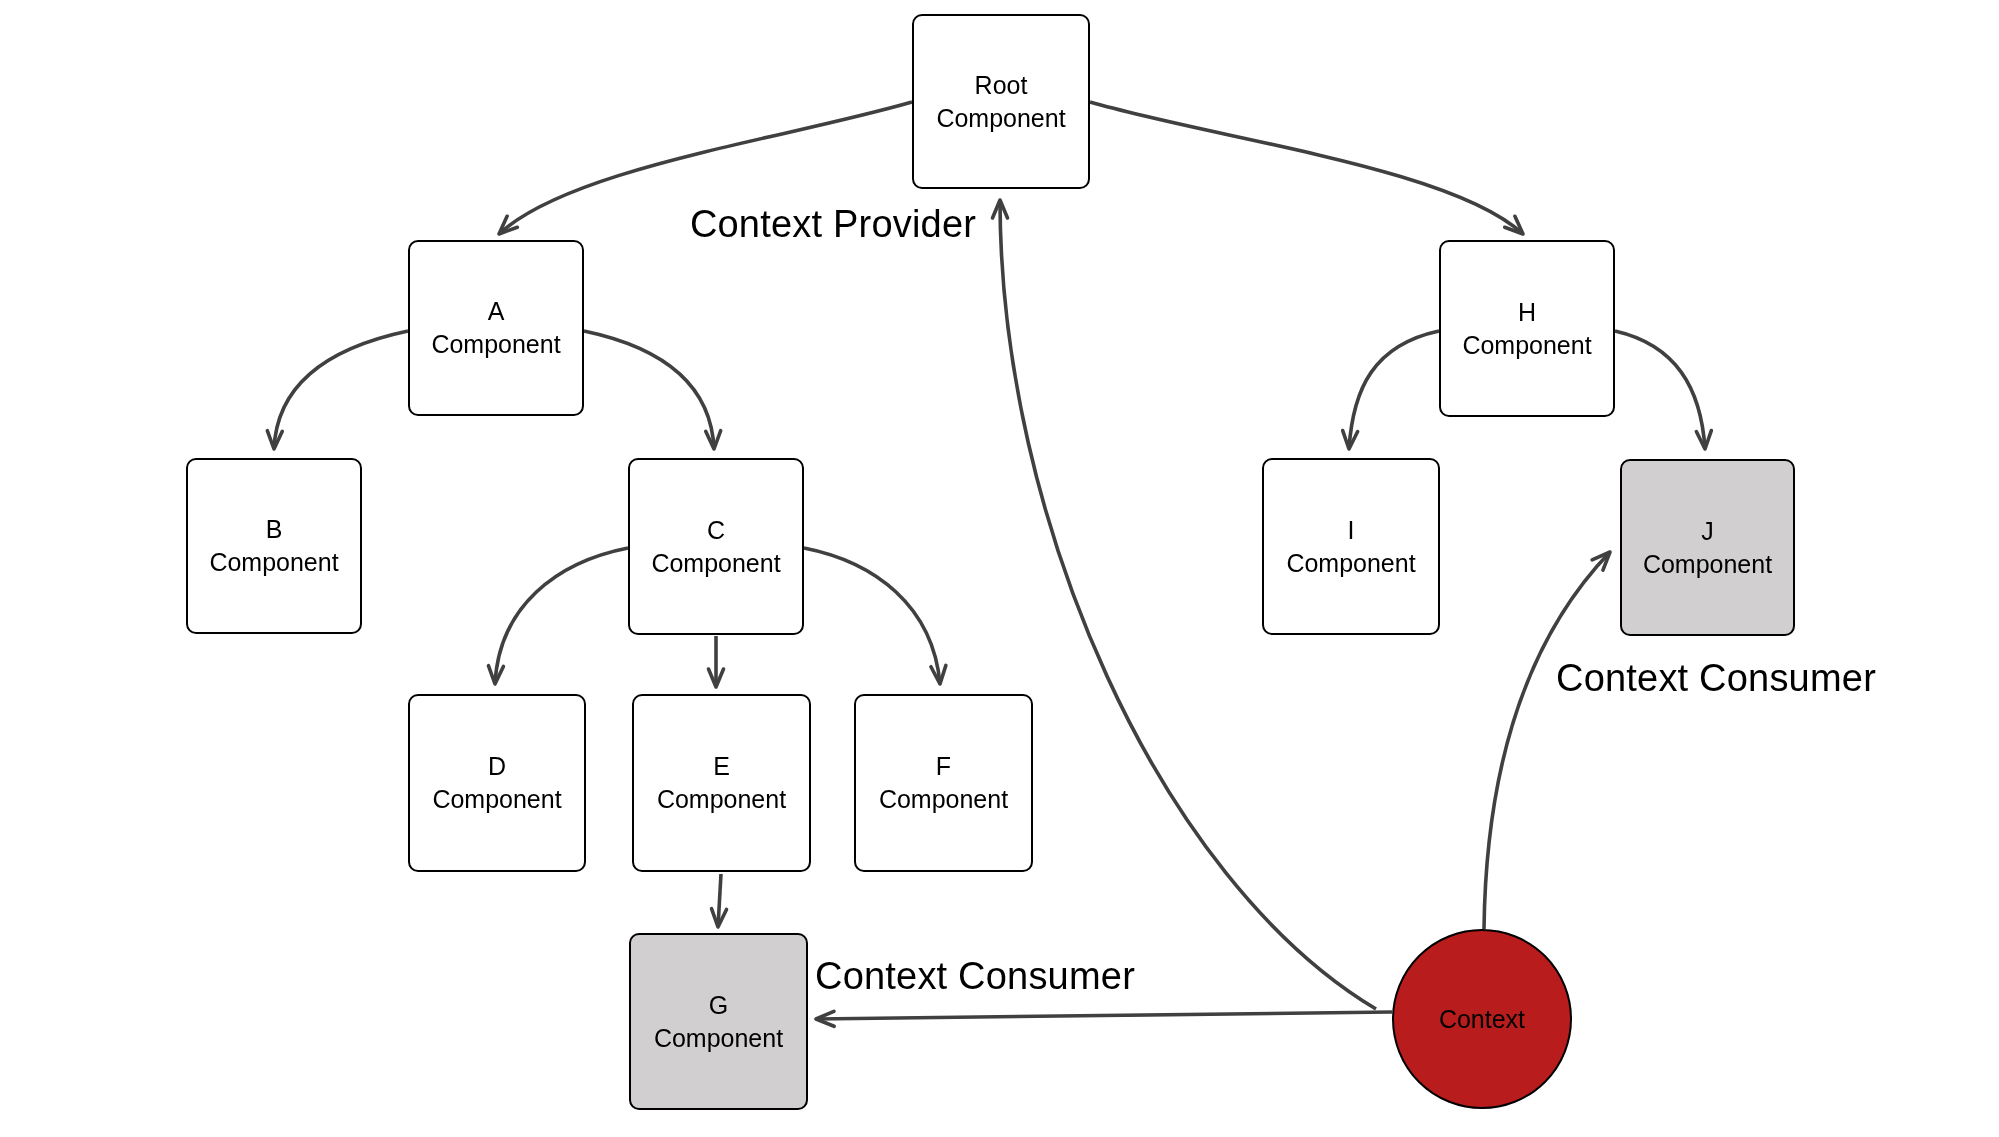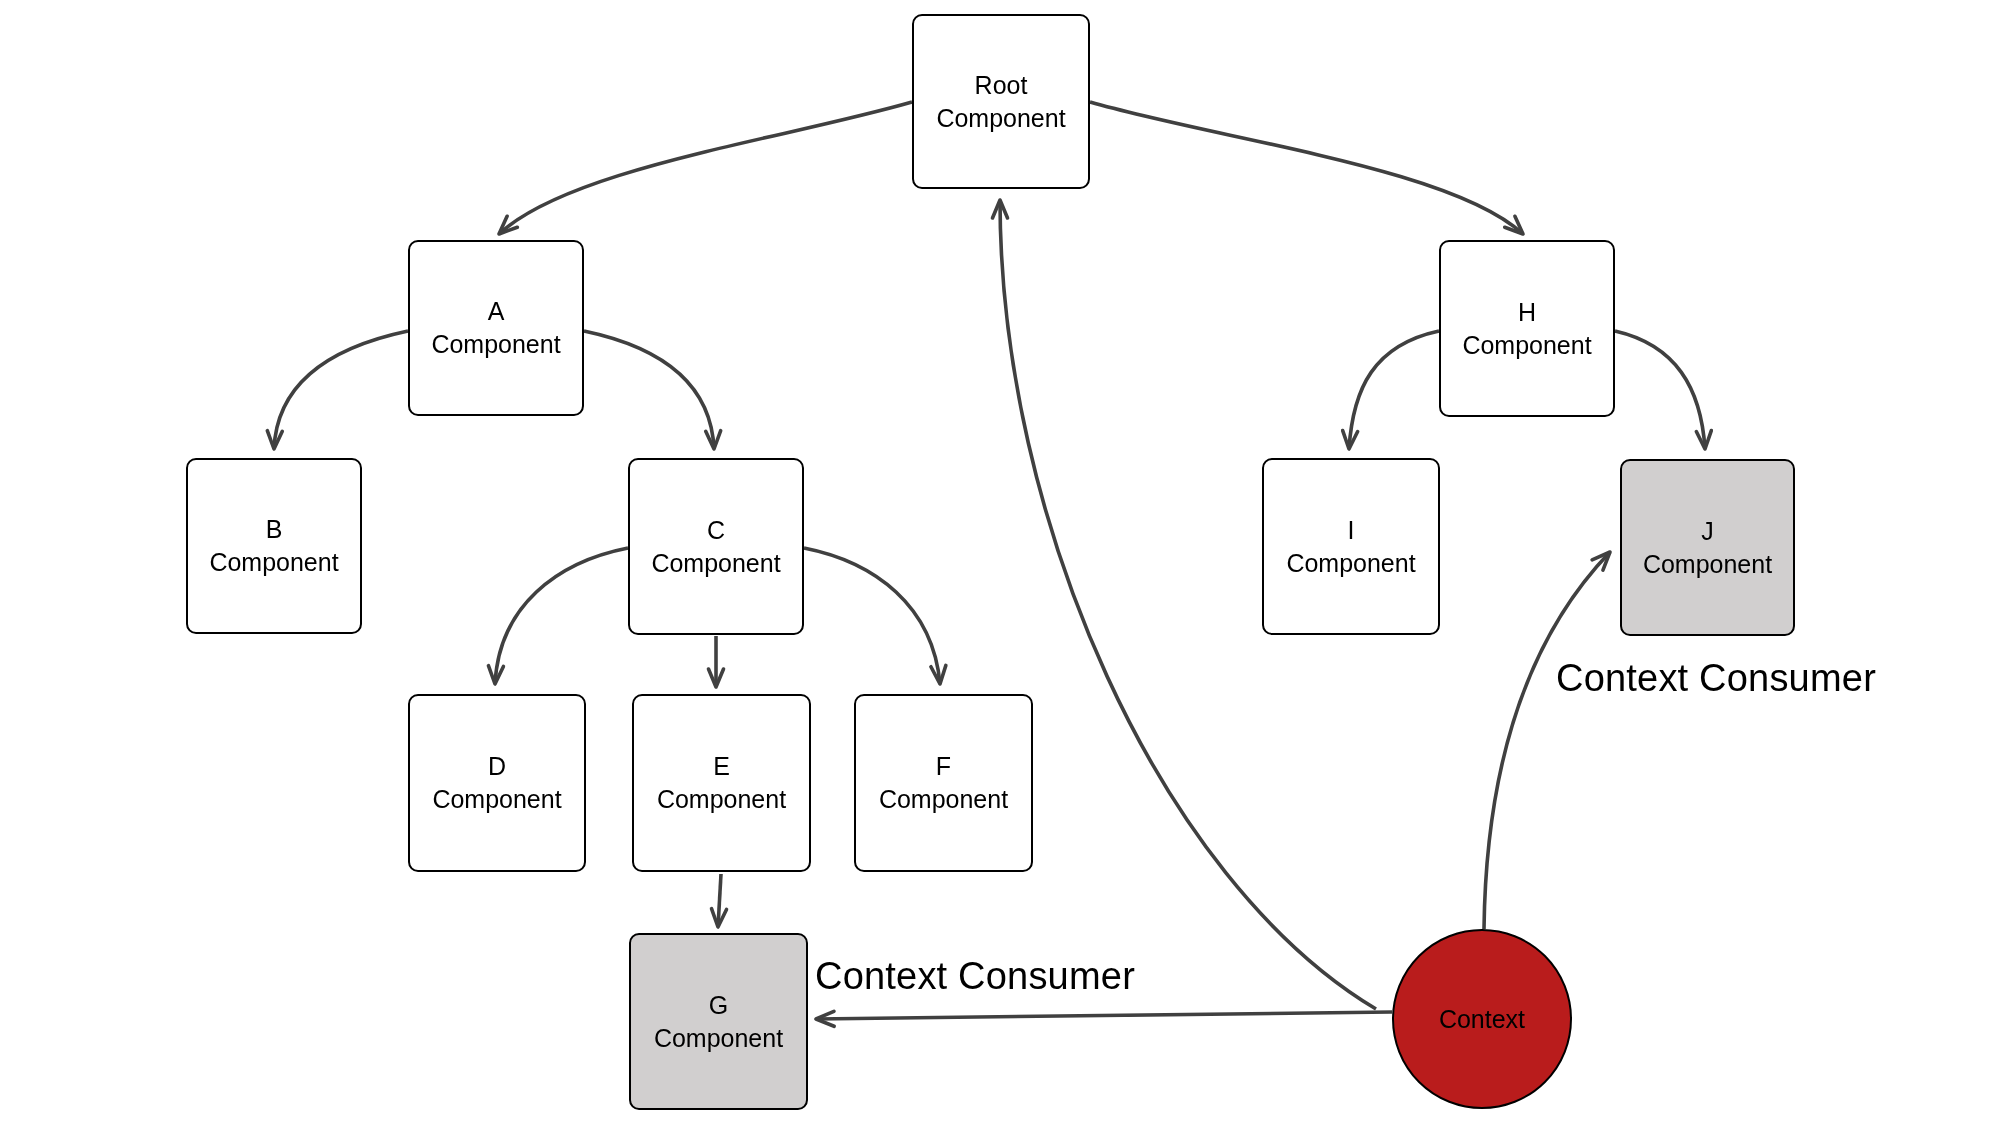--- a/index.html
+++ b/index.html
@@ -118,16 +118,17 @@
 
   <div class="node n-j consumer">
     <div>J</div>
     <div>Component</div>
   </div>
 
   <div class="context-circle">
     <span>Context</span>
   </div>
 
+  <div class="biglabel lbl-provider">Context Provider</div>
   <div class="biglabel lbl-consumer-g">Context Consumer</div>
   <div class="biglabel lbl-consumer-j">Context Consumer</div>
 
 </div>
 
 </body></html>

